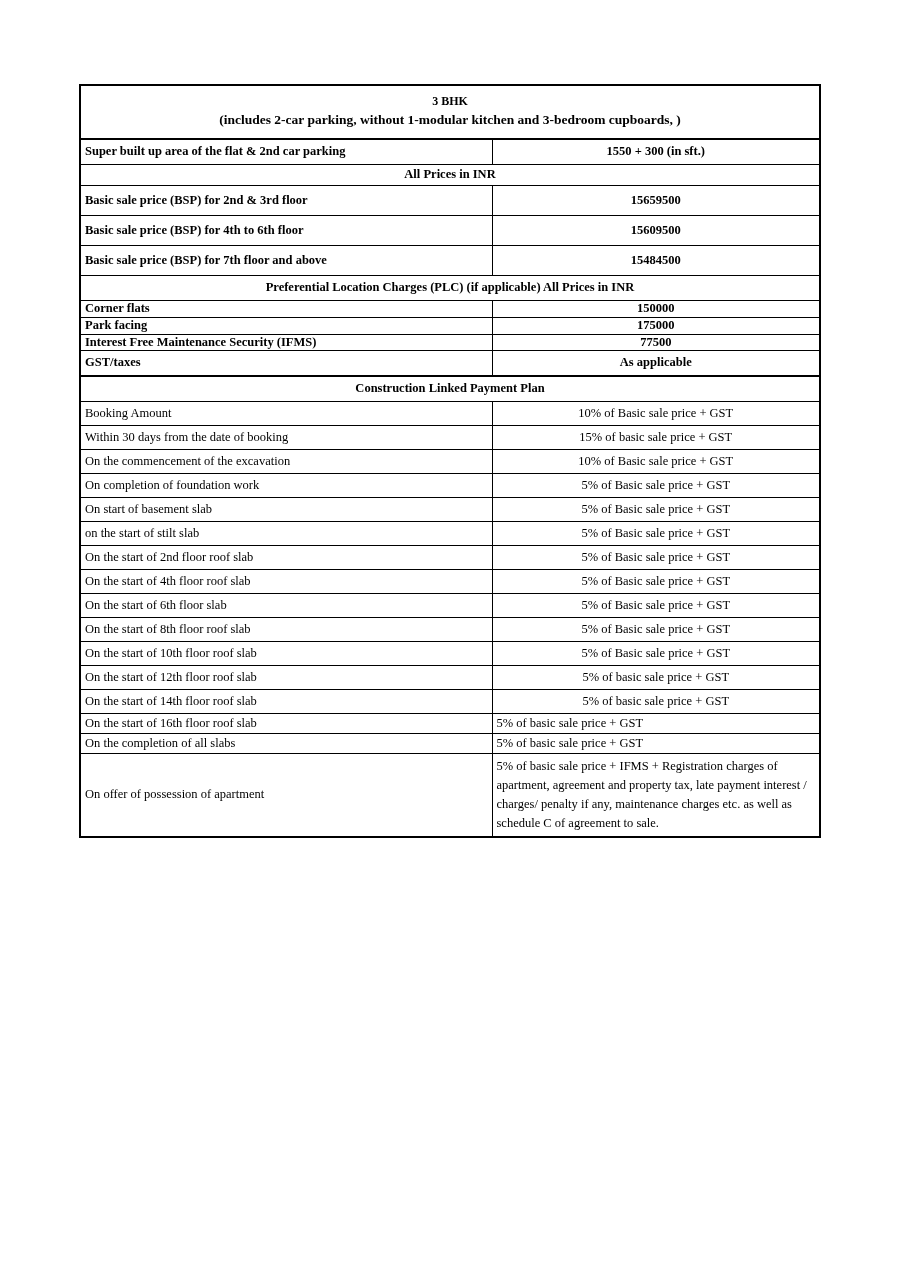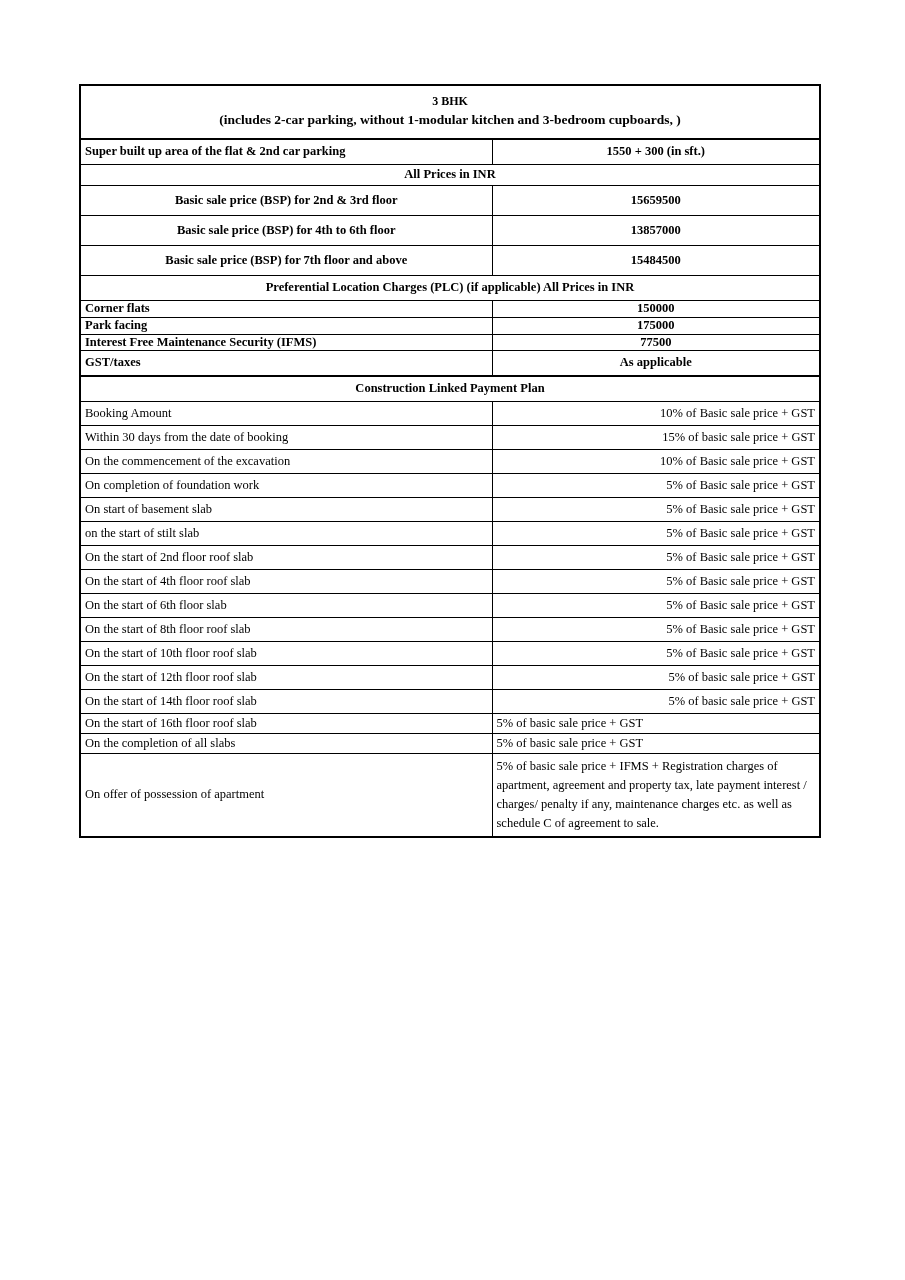--- a/index.html
+++ b/index.html
@@ -62,21 +62,21 @@
   
   .lbl-bold {
     font-weight: bold;
     font-size: 13px;
   }
   .val-bold {
     font-weight: bold;
     font-size: 13px;
     text-align: center;
   }
-  .row-tall td { height: 29px; text-align: center; }
+  .row-tall td { height: 29px; }
   .row-area td { height: 24px; }
 
   
   .banner {
     text-align: center;
     font-weight: bold;
   }
   .banner-small {
     font-size: 11.5px;
     height: 20px;
@@ -98,21 +98,21 @@
   
   .pp td {
     font-size: 12.5px;
     height: 23px;
   }
   .pp-tight td {
     height: 19px;
     font-size: 12.5px;
   }
   .pp .pp-label { text-align: left; }
-  .pp .pp-value { text-align: right; }
+  .pp .pp-value { text-align: center; }
 
   .possession td {
     vertical-align: middle;
     font-size: 12.5px;
   }
   .possession .pp-value {
     line-height: 1.52;
     padding: 3px 4px;
     vertical-align: top;
     margin-top: 39px;
@@ -150,21 +150,21 @@
       <tr>
         <td class="banner banner-small" colspan="2">All Prices in INR</td>
       </tr>
 
       <tr class="row-tall thick-top">
         <td class="lbl-bold">Basic sale price (BSP) for 2nd &amp; 3rd floor</td>
         <td class="val-bold">15659500</td>
       </tr>
       <tr class="row-tall">
         <td class="lbl-bold">Basic sale price (BSP) for 4th to 6th floor</td>
-        <td class="val-bold">13857000</td>
+        <td class="val-bold">15609500</td>
       </tr>
       <tr class="row-tall">
         <td class="lbl-bold">Basic sale price (BSP) for 7th floor and above</td>
         <td class="val-bold">15484500</td>
       </tr>
 
       <tr>
         <td class="banner banner-med thick-top" colspan="2">Preferential Location Charges (PLC)  (if applicable) All Prices in INR</td>
       </tr>
 

